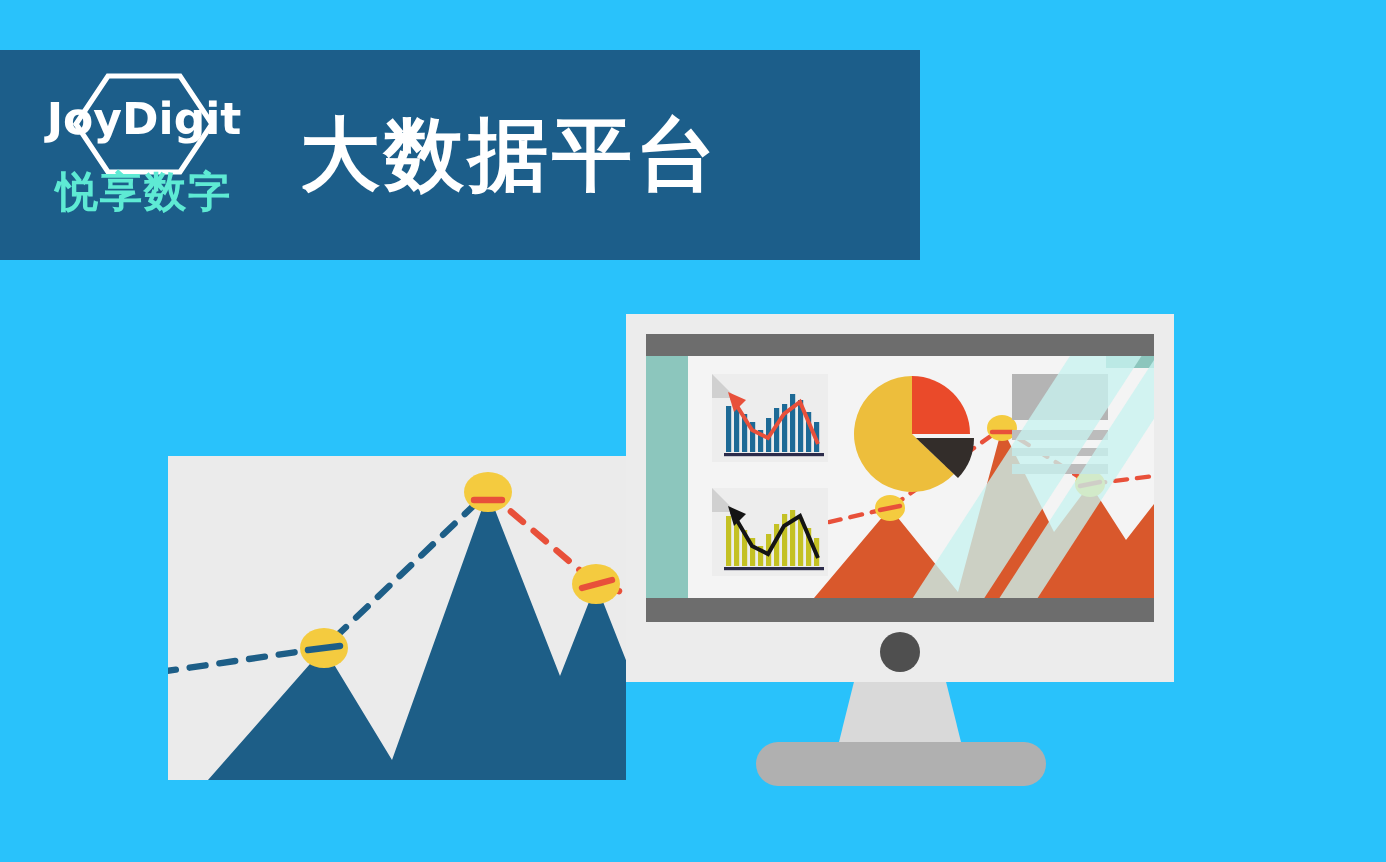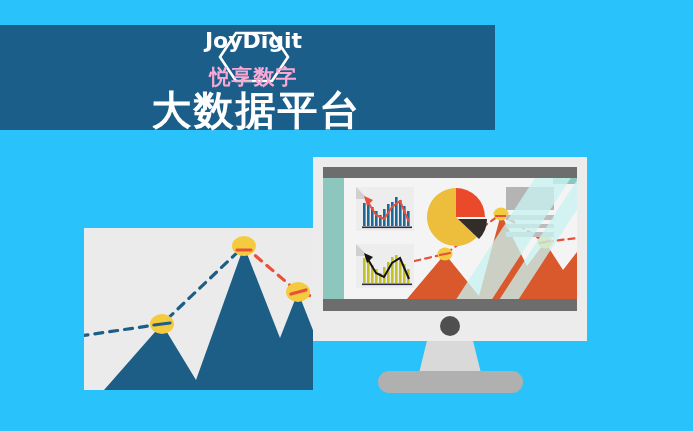--- a/index.html
+++ b/index.html
@@ -5,38 +5,38 @@
   html,body{margin:0;padding:0;}
   body{
     width:693px;height:431px;overflow:hidden;position:relative;
     background:#29c2fb;
     font-family:"Liberation Sans","DejaVu Sans",sans-serif;
   }
   #stage{position:absolute;left:0;top:0;width:693px;height:431px;overflow:hidden;}
 
   
   .banner{
-    position:absolute;left:0;top:25px;width:495px;height:105px;
+    position:absolute;left:0;top:25px;width:460px;height:105px;
     background:#1c5e8a;
-    display:flex;align-items:center;flex-direction:column;
+    display:flex;align-items:center;
   }
   .logo-block{
     position:relative;width:120px;height:95px;margin-left:12px;
     display:flex;flex-direction:column;align-items:center;justify-content:center;
   }
   .hex{
     position:absolute;left:24px;top:6px;width:72px;height:52px;
   }
   .logo-word{
     position:relative;z-index:2;color:#ffffff;font-size:22px;font-weight:bold;
     letter-spacing:0px;line-height:1;margin-top:2px;
     font-family:"DejaVu Sans",sans-serif;
   }
   .logo-cn{
-    position:relative;z-index:2;color:#f9a8d4;font-size:21px;font-weight:bold;
+    position:relative;z-index:2;color:#5eead4;font-size:21px;font-weight:bold;
     letter-spacing:1px;line-height:1;margin-top:14px;
   }
   .banner-title{
     color:#ffffff;font-size:40px;font-weight:bold;letter-spacing:2px;
     margin-left:18px;line-height:1;
     white-space:nowrap;
   }
 
   
   .left-panel{

